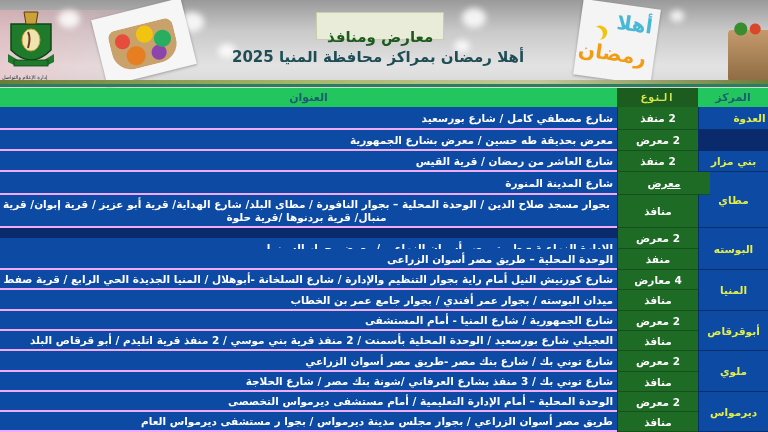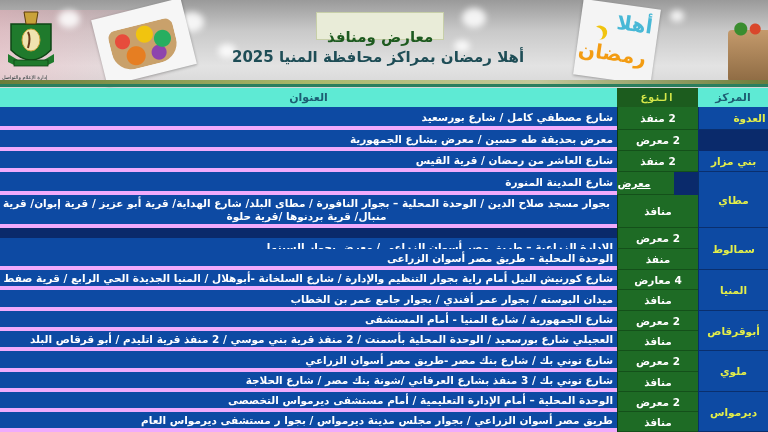--- a/index.html
+++ b/index.html
@@ -37,23 +37,23 @@
   .ahlan-1 { position: absolute; right: 6px; top: 6px; font-size: 20px; font-weight: bold; color: #48b8d6; direction: rtl; }
   .ahlan-2 { position: absolute; right: 8px; top: 38px; font-size: 20px; font-weight: bold; color: #f39c12; direction: rtl; }
   .ahlan-moon { position: absolute; left: 10px; top: 26px; width: 14px; height: 14px; border-radius: 50%; box-shadow: 4px -2px 0 0 #f1c40f; }
 
   .bag { position: absolute; left: 728px; top: 30px; width: 40px; height: 52px; background: linear-gradient(180deg, #c49a6c, #8e6b43); border-radius: 4px 0 0 4px; }
   .bag .greens { position: absolute; left: 2px; top: -8px; width: 36px; height: 14px; background: radial-gradient(circle at 30% 50%, #3a8d2f 0 6px, transparent 7px), radial-gradient(circle at 70% 50%, #d9472b 0 5px, transparent 6px); }
 
   
   .table { position: absolute; left: 0; top: 88px; width: 768px; height: 344px; background: #0a2a6b; }
   .cell { position: absolute; display: flex; align-items: center; direction: rtl; overflow: hidden; white-space: nowrap; }
-  .hdr { background: #5eead4; color: #1d5d73; font-size: 11px; font-weight: bold; justify-content: center; }
+  .hdr { background: #22c55e; color: #1d5d73; font-size: 11px; font-weight: bold; justify-content: center; }
   .hdr.type { background: #1c5c1e; color: #d6e84a; font-family: Liberation Mono, monospace; }
-  .addr { background: #0d4aa3; color: #ffffff; font-size: 10.5px; font-weight: bold; padding-right: 4px; border-bottom: 4px solid #f0abfc; }
+  .addr { background: #0d4aa3; color: #ffffff; font-size: 10.5px; font-weight: bold; padding-right: 4px; border-bottom: 2px solid #f0abfc; }
   .addr.two { white-space: normal; line-height: 13px; align-items: center; text-align: center; }
   .typ { background: #1e6b25; color: #ffffff; font-size: 10.5px; font-weight: bold; justify-content: center; border-bottom: 1px solid #14501a; border-left: 1px solid #0d3a12; }
   .dist { background: #0d4aa3; color: #e3ee4a; font-size: 10.5px; font-weight: bold; justify-content: center; border-bottom: 1px solid #0a2f6e; border-left: 1px solid #083068; }
 </style>
 </head>
 <body>
 
 <div class="banner">
   <div class="pinkwash"></div>
   <div class="bokeh" style="left:58px;top:10px;width:22px;height:18px;"></div>
@@ -106,26 +106,26 @@
 
   <div class="cell dist" style="left:698px;top:42px;width:70px;height:21px;margin-top:43px;">مغاغة</div>
   <div class="cell typ" style="left:617px;top:42px;width:81px;height:21px;">2 معرض</div>
   <div class="cell dist" style="left:698px;top:63px;width:70px;height:21px;">بني مزار</div>
 
   <div class="cell addr" style="left:0;top:42px;width:617px;height:21px;">معرض بحديقة طه حسين / معرض بشارع الجمهورية</div>
   <div class="cell typ" style="left:617px;top:63px;width:81px;height:21px;">2 منفذ</div>
   <div class="cell addr" style="left:0;top:63px;width:617px;height:21px;">شارع العاشر من رمضان / قرية القيس</div>
 
   <div class="cell dist" style="left:698px;top:84px;width:70px;height:56px;">مطاي</div>
-  <div class="cell typ" style="left:593px;top:84px;width:81px;height:23px;text-decoration:underline;">معرض</div>
+  <div class="cell typ" style="left:617px;top:84px;width:93px;height:23px;text-decoration:underline;">معرض</div>
   <div class="cell addr" style="left:0;top:84px;width:617px;height:23px;">شارع المدينة المنورة</div>
   <div class="cell typ" style="left:617px;top:107px;width:81px;height:33px;">منافذ</div>
   <div class="cell addr two" style="left:0;top:107px;width:617px;height:33px;">بجوار مسجد صلاح الدين / الوحدة المحلية – بجوار النافورة / مطاى البلد/ شارع الهداية/ قرية أبو عزيز / قرية إبوان/ قرية منبال/ قرية بردنوها /قرية حلوة</div>
 
-  <div class="cell dist" style="left:698px;top:140px;width:70px;height:42px;">سمالوط</div>
+  <div class="cell dist" style="left:698px;top:140px;width:70px;height:42px;">البوسته</div>
   <div class="cell typ" style="left:617px;top:140px;width:81px;height:21px;">2 معرض</div>
   <div class="cell addr" style="left:0;top:150px;width:617px;height:21px;">الإدارة الزراعية – طريق مصر أسوان الزراعى / معرض بجوار السينما</div>
   <div class="cell typ" style="left:617px;top:161px;width:81px;height:21px;">منفذ</div>
   <div class="cell addr" style="left:0;top:161px;width:617px;height:21px;">الوحدة المحلية – طريق مصر أسوان الزراعى</div>
 
   <div class="cell dist" style="left:698px;top:182px;width:70px;height:41px;text-align:right;">المنيا</div>
   <div class="cell typ" style="left:617px;top:182px;width:81px;height:20px;">4 معارض</div>
   <div class="cell addr" style="left:0;top:182px;width:617px;height:20px;">شارع كورنيش النيل أمام راية بجوار التنظيم والإدارة / شارع السلخانة -أبوهلال / المنيا الجديدة الحي الرابع / قرية صفط الخمار</div>
   <div class="cell typ" style="left:617px;top:202px;width:81px;height:21px;">منافذ</div>
   <div class="cell addr" style="left:0;top:202px;width:617px;height:21px;">ميدان البوسته / بجوار عمر أفندي / بجوار جامع عمر بن الخطاب</div>

